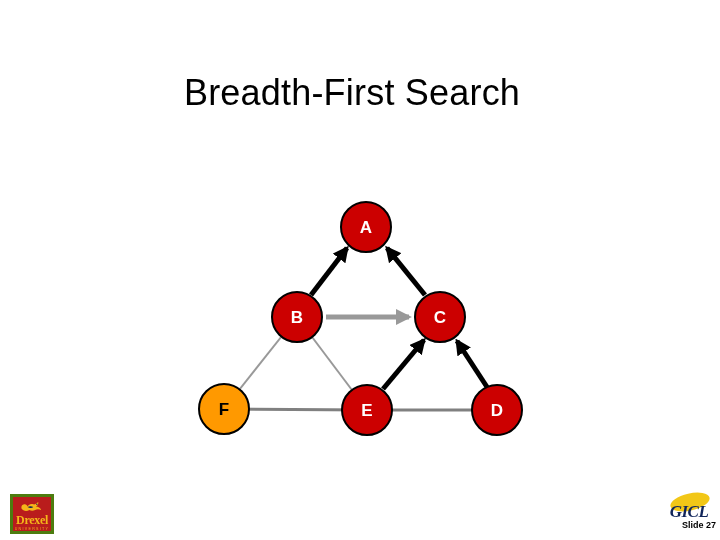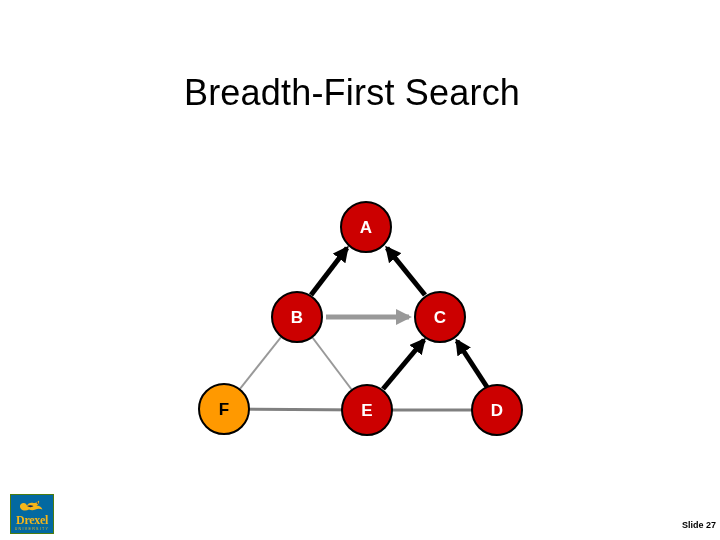--- a/index.html
+++ b/index.html
@@ -54,22 +54,22 @@
     user-select: none;
   }
 
   
   #drexel-logo {
     position: absolute;
     left: 10px;
     top: 494px;
     width: 44px;
     height: 40px;
-    background: #0369a1;
-    border: 1px solid #4d7c0f;
+    background: #b91c1c;
+    border: 3px solid #4d7c0f;
     box-sizing: border-box;
     display: flex;
     flex-direction: column;
     align-items: center;
     justify-content: flex-start;
     overflow: hidden;
   }
   #drexel-dragon {
     margin-top: 2px;
     width: 30px;
@@ -195,14 +195,21 @@
              C38 13 41 10 44 7 C45 11 43 15 39 17 C44 17 49 20 51 25
              C46 23 41 23 37 25 C33 27 28 27 24 25 C19 28 12 28 8 24 Z" fill="#F5B61A"></path>
     <path d="M20 18 C24 16 29 16 33 18 C30 21 24 21 20 18 Z" fill="#11255a"></path>
     <circle cx="41" cy="12" r="1.6" fill="#11255a"></circle>
   </svg>
   <div id="drexel-wordmark">Drexel</div>
   <div id="drexel-subtext">UNIVERSITY</div>
 </div>
 
 <div id="gicl-block">
+  <div id="gicl-logo">
+    <svg id="gicl-swoosh" viewBox="0 0 46 22" xmlns="http://www.w3.org/2000/svg">
+      <ellipse cx="24" cy="10" rx="20" ry="8.5" fill="#F2C717" transform="rotate(-13 24 10)"></ellipse>
+      <circle cx="12" cy="14" r="3.4" fill="#F2C717"></circle>
+    </svg>
+    <div id="gicl-text">GICL</div>
+  </div>
   <div id="slide-number">Slide 27</div>
 </div>
 
 </body></html>

